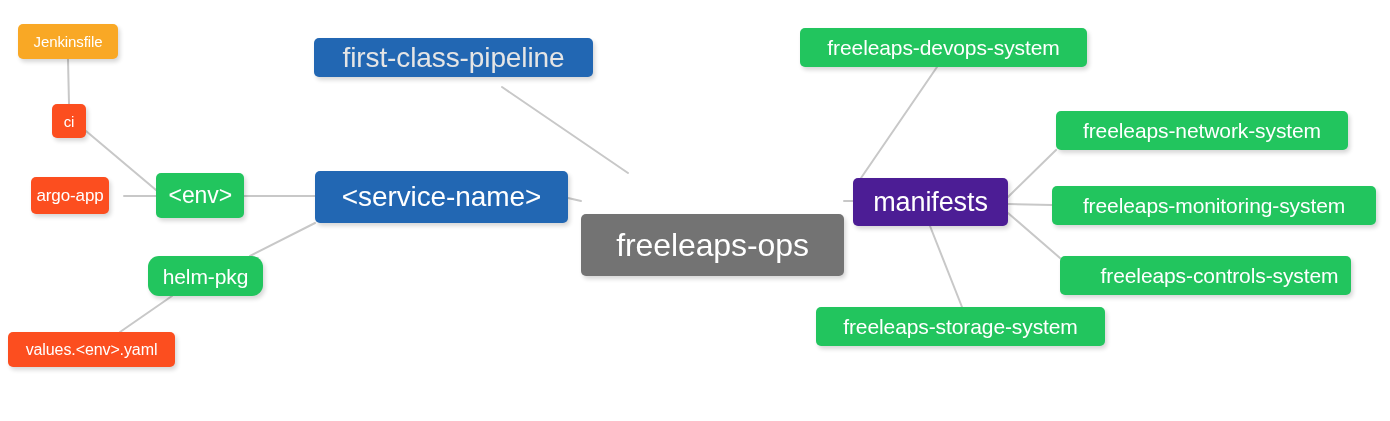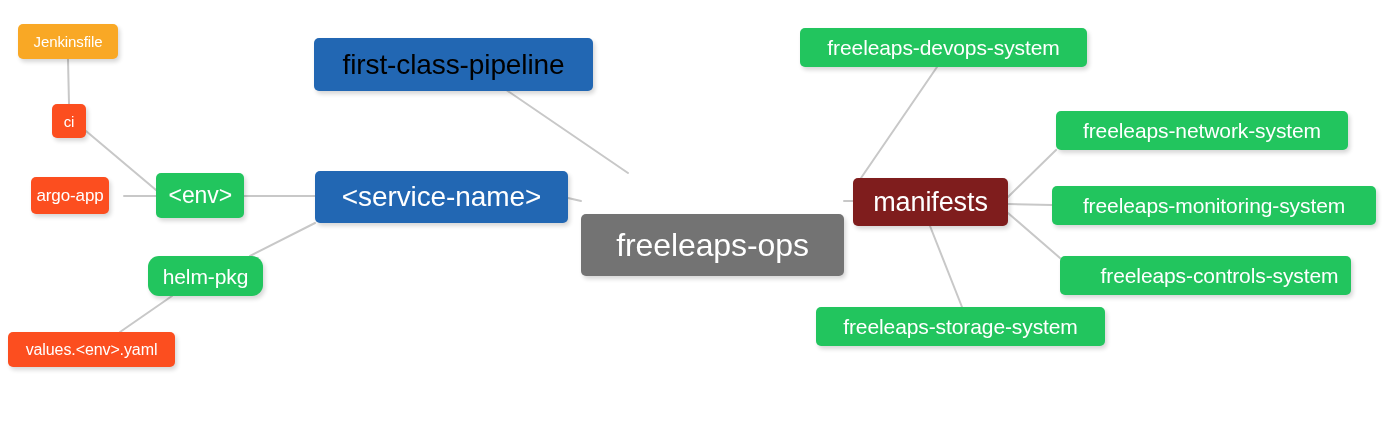--- a/index.html
+++ b/index.html
@@ -75,30 +75,30 @@
       </div>
       <div class="node" style="left: 156px; top: 173px; width: 88px; height: 45px; background: rgb(34, 197, 94); font-size: 23px; color: rgb(255, 255, 255); justify-content: flex-end;">
         <span class="node-label">&lt;env&gt;</span>
       </div>
       <div class="node" style="left: 148px; top: 256px; width: 115px; height: 40px; background: rgb(34, 197, 94); font-size: 21px; color: rgb(255, 255, 255); border-radius: 11px;">
         <span class="node-label">helm-pkg</span>
       </div>
       <div class="node" style="left: 8px; top: 332px; width: 167px; height: 35px; background: rgb(252, 78, 31); font-size: 16px; color: rgb(255, 255, 255);">
         <span class="node-label">values.&lt;env&gt;.yaml</span>
       </div>
-      <div class="node" style="left: 314px; top: 38px; width: 279px; height: 53px; background: rgb(34, 103, 179); font-size: 28px; color: #000000;">
+      <div class="node" style="left: 314px; top: 38px; width: 279px; height: 39px; background: rgb(34, 103, 179); font-size: 28px; color: #e5e5e5;">
         <span class="node-label">first-class-pipeline</span>
       </div>
       <div class="node" style="left: 315px; top: 171px; width: 253px; height: 52px; background: rgb(34, 103, 179); font-size: 28px; color: rgb(255, 255, 255);">
         <span class="node-label">&lt;service-name&gt;</span>
       </div>
       <div class="node" style="left: 581px; top: 173px; width: 263px; height: 62px; background: #737373; font-size: 32px; color: rgb(255, 255, 255); margin-top: 41px;">
         <span class="node-label">freeleaps-ops</span>
       </div>
-      <div class="node" style="left: 853px; top: 178px; width: 155px; height: 48px; background: #7f1d1d; font-size: 27px; color: rgb(255, 255, 255);">
+      <div class="node" style="left: 853px; top: 178px; width: 155px; height: 48px; background: #4c1d95; font-size: 27px; color: rgb(255, 255, 255);">
         <span class="node-label">manifests</span>
       </div>
       <div class="node" style="left: 800px; top: 28px; width: 287px; height: 39px; background: rgb(34, 197, 94); font-size: 21px; color: rgb(255, 255, 255);">
         <span class="node-label">freeleaps-devops-system</span>
       </div>
       <div class="node" style="left: 1056px; top: 111px; width: 292px; height: 39px; background: rgb(34, 197, 94); font-size: 21px; color: rgb(255, 255, 255);">
         <span class="node-label">freeleaps-network-system</span>
       </div>
       <div class="node" style="left: 1052px; top: 186px; width: 324px; height: 39px; background: rgb(34, 197, 94); font-size: 21px; color: rgb(255, 255, 255);">
         <span class="node-label">freeleaps-monitoring-system</span>

